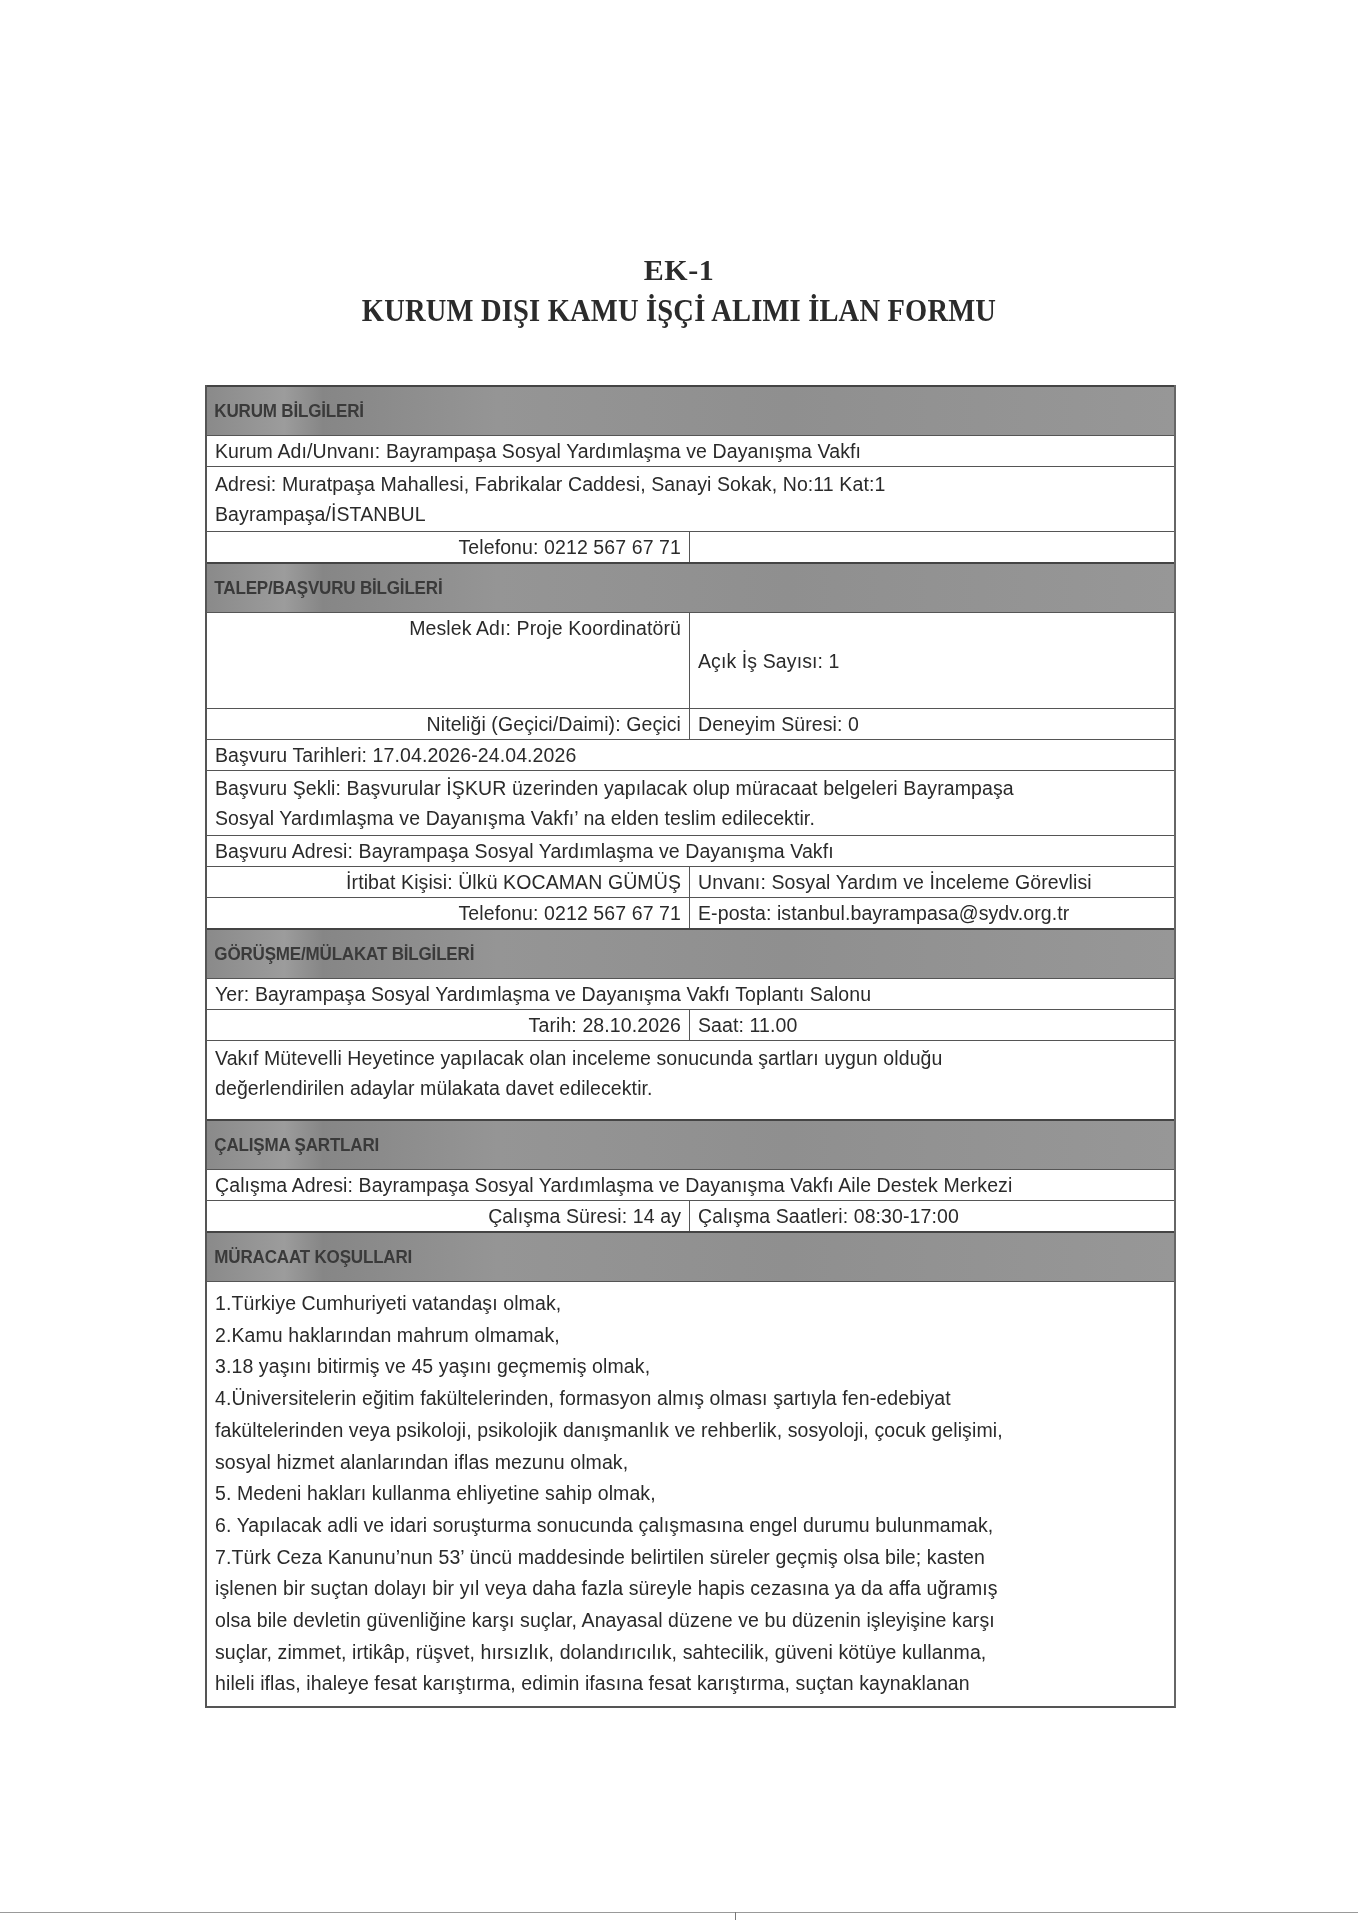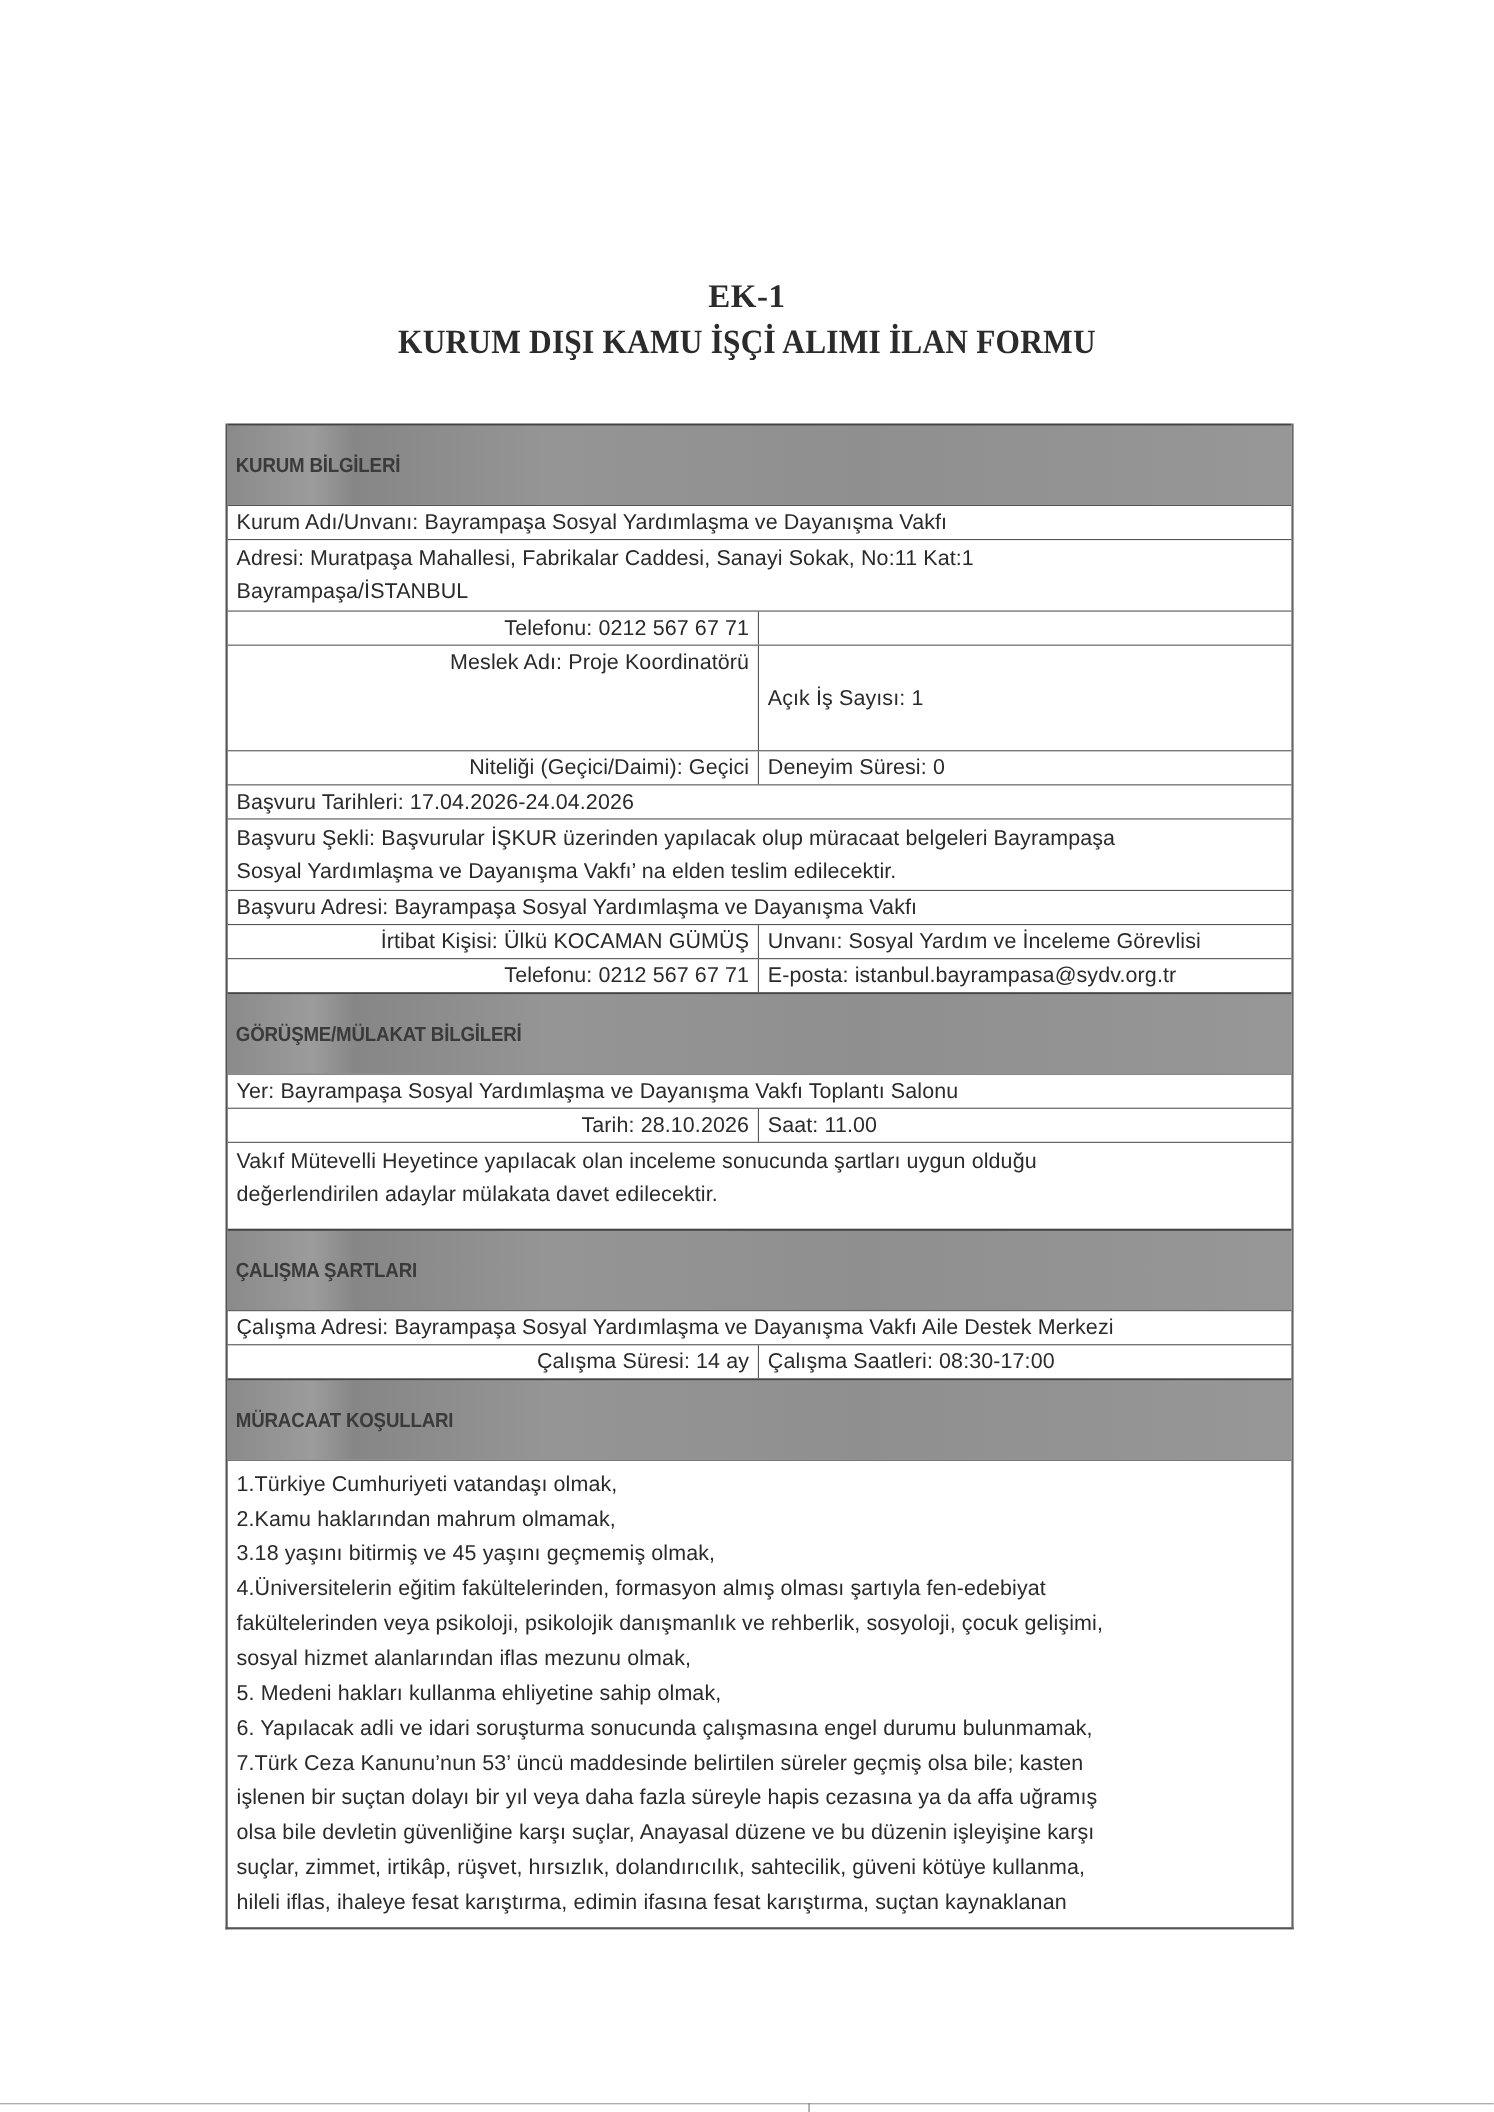--- a/index.html
+++ b/index.html
@@ -22,21 +22,21 @@
     border-left: 2px solid #555; border-right: 2px solid #666;
     border-bottom: 2px solid #555;
     font-size: 19.5px; letter-spacing: 0.1px;
   }
   .row { display: flex; border-top: 1.5px solid #555; box-sizing: border-box; }
   .cell { padding: 0 8px; box-sizing: border-box; line-height: 30px; }
   .cell.left { width: 483px; border-right: 1.5px solid #555; text-align: right; }
   .cell.right { flex: 1; }
   .cell.full { flex: 1; }
   .section {
-    height: 74px; display: flex; align-items: center;
+    height: 50px; display: flex; align-items: center;
     background: linear-gradient(90deg, #8a8a8a 0%, #9c9c9c 8%, #868686 12%, #959595 30%, #8f8f8f 60%, #979797 100%);
     border-top: 2px solid #444;
   }
   .section span {
     padding-left: 8px; font-weight: bold; color: #3a3a3a;
     font-size: 18.5px; letter-spacing: -0.2px; text-transform: none;
     transform: scaleX(0.92); transform-origin: left center; display: inline-block;
   }
   .tall .cell.left { height: 95px; }
   .tall .cell.right { display: flex; align-items: center; }
@@ -69,20 +69,23 @@
     <div class="cell full" style="padding-top:2px;padding-bottom:2px;">
       <div>Adresi: Muratpaşa Mahallesi, Fabrikalar Caddesi, Sanayi Sokak, No:11 Kat:1</div>
       <div>Bayrampaşa/İSTANBUL</div>
     </div>
   </div>
   <div class="row">
     <div class="cell left">Telefonu: 0212 567 67 71</div>
     <div class="cell right"></div>
   </div>
 
+  <div class="row section">
+    <span>TALEP/BAŞVURU BİLGİLERİ</span>
+  </div>
   <div class="row tall">
     <div class="cell left">Meslek Adı: Proje Koordinatörü</div>
     <div class="cell right">
       <span>Açık İş Sayısı: 1</span>
     </div>
   </div>
   <div class="row">
     <div class="cell left">Niteliği (Geçici/Daimi): Geçici</div>
     <div class="cell right">Deneyim Süresi: 0</div>
   </div>

